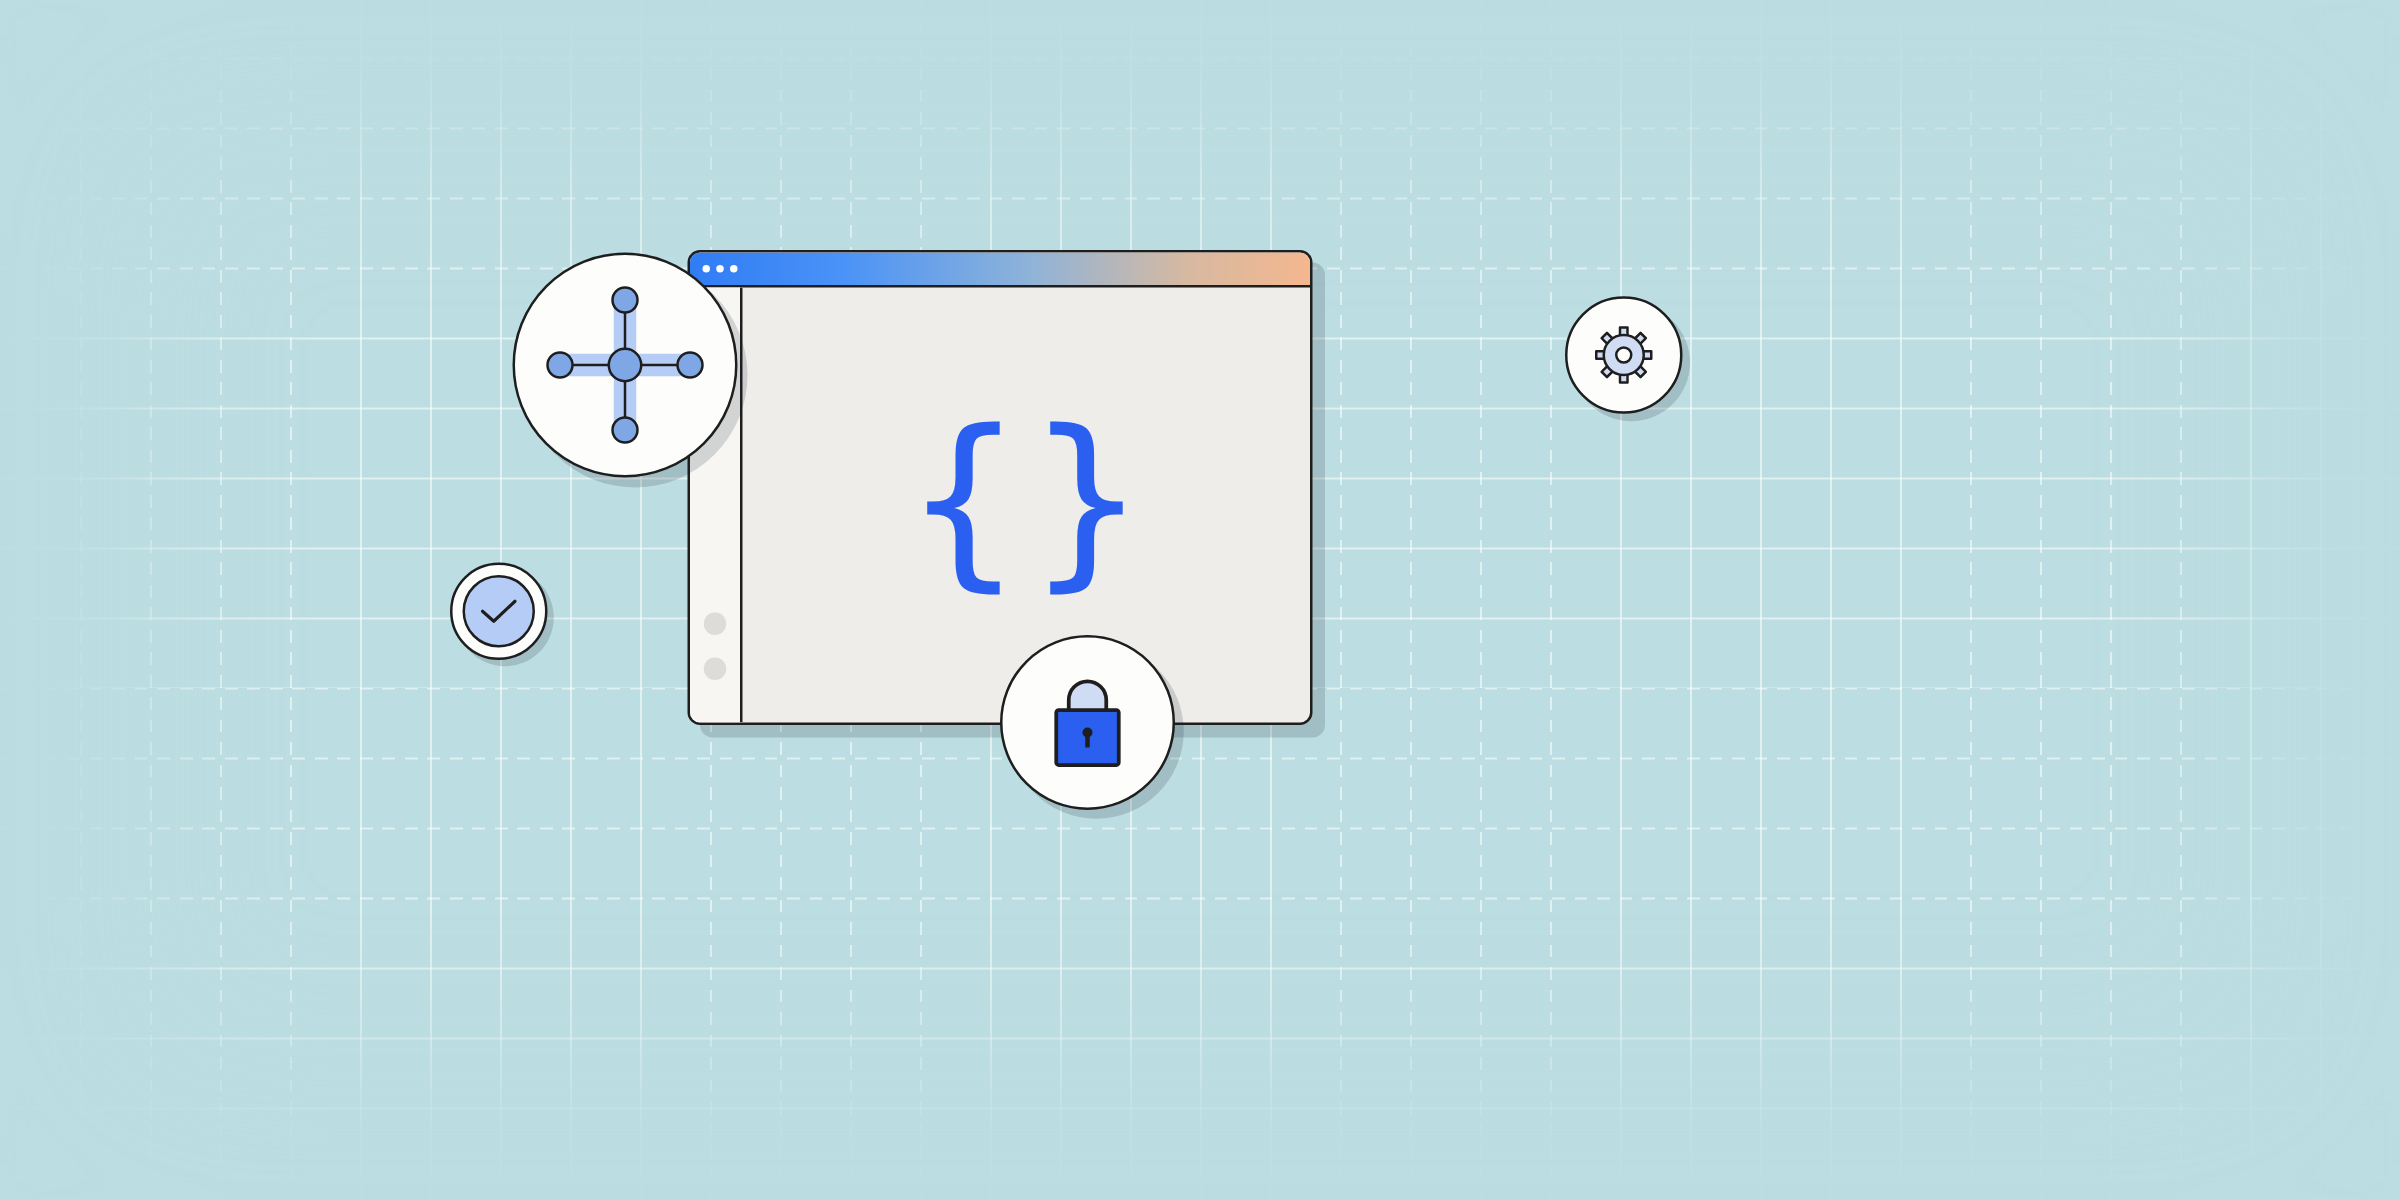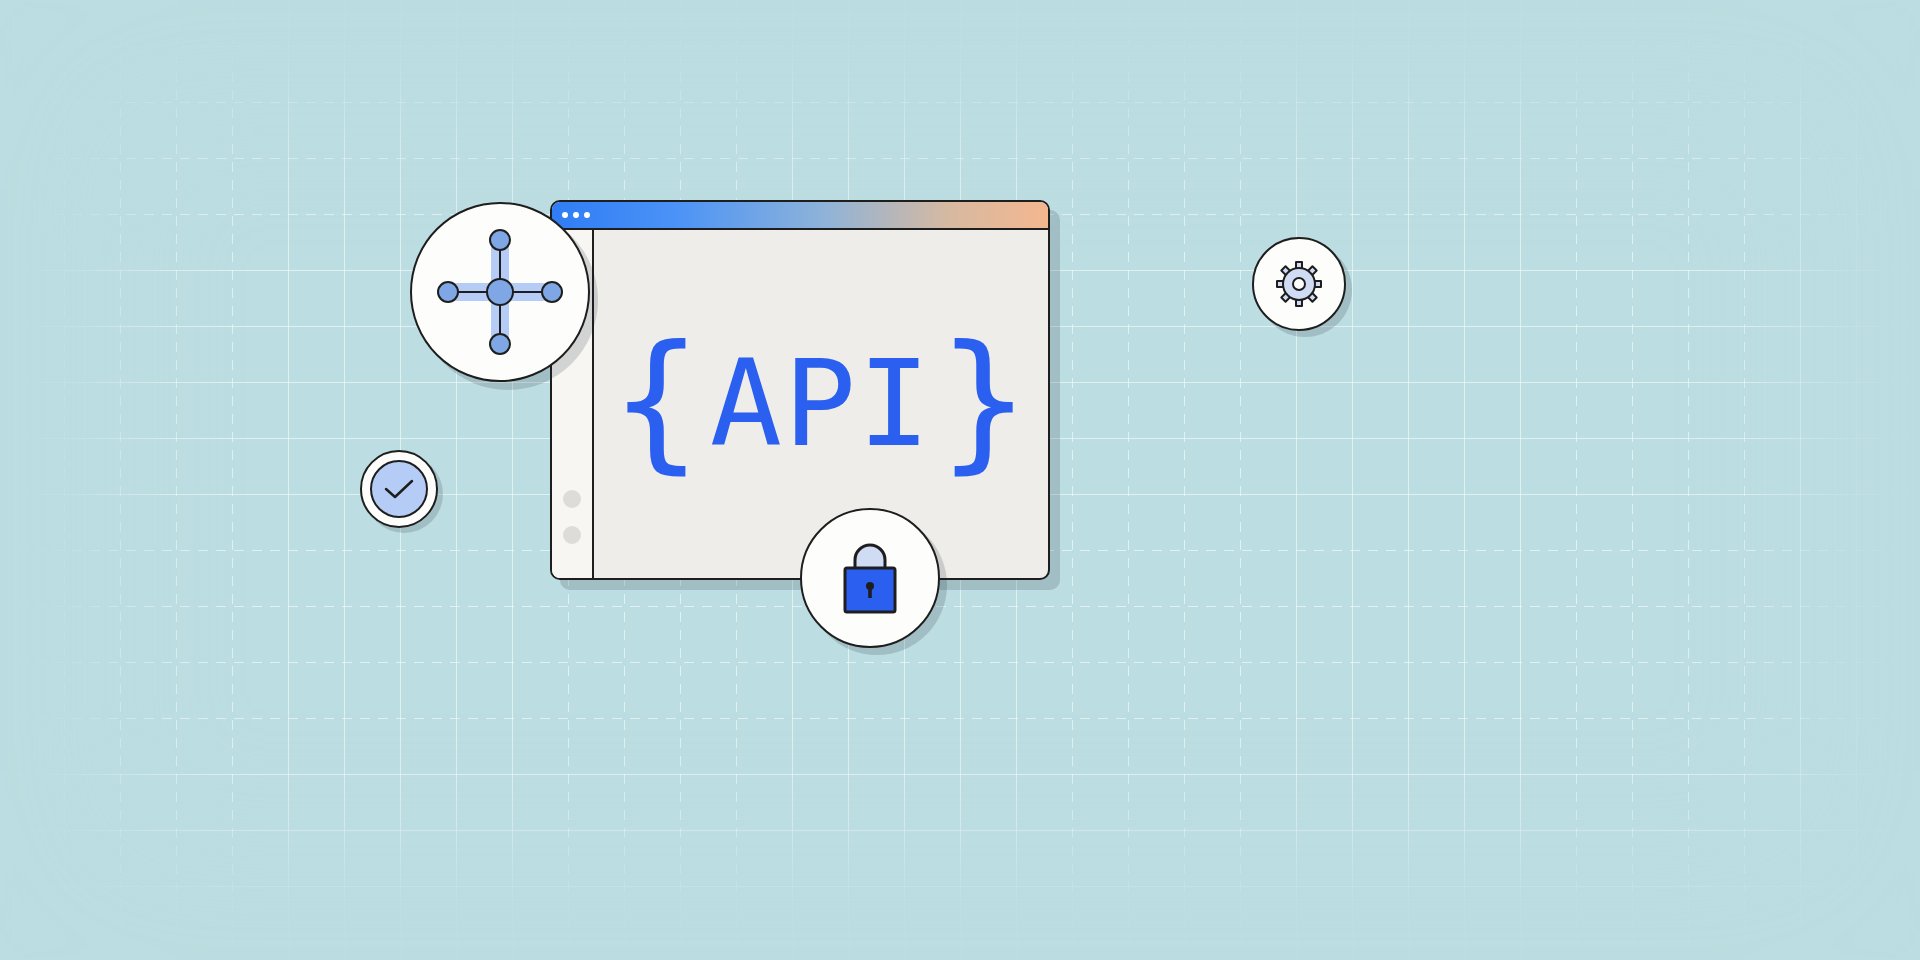--- a/index.html
+++ b/index.html
@@ -124,21 +124,20 @@
       <span class="dot"></span>
     </div>
     <div class="body">
       <div class="sidebar">
         <span class="sdot"></span>
         <span class="sdot"></span>
       </div>
       <div class="content">
         <div class="api-text">
           <span class="brace">{</span>
-          <span>API</span>
           <span class="brace">}</span>
         </div>
       </div>
     </div>
   </div>
 </div>
 
 <div class="badge nodes-badge">
   <div class="shadow"></div>
   <div class="badge-inner">

